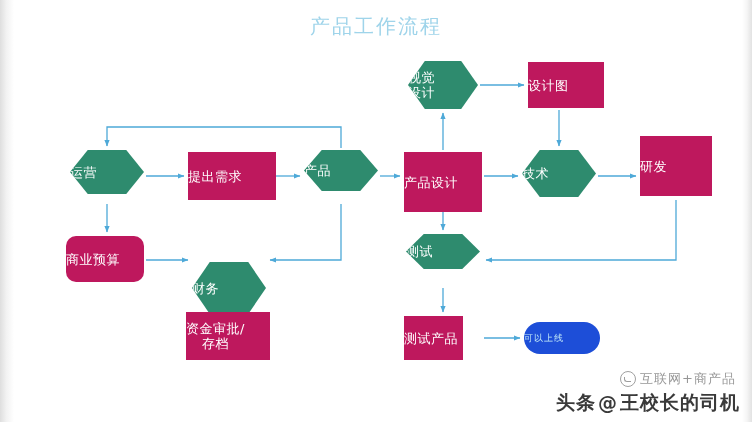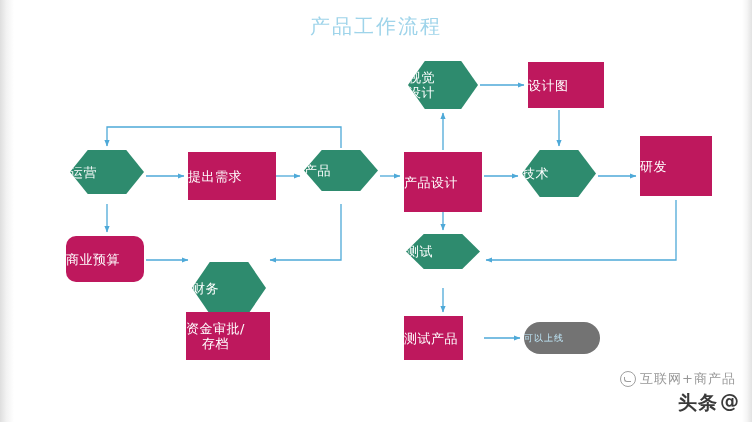--- a/index.html
+++ b/index.html
@@ -74,21 +74,21 @@
     white-space: pre-line;
   }
   .node.rect {
     background: #be185d;
   }
   .node.hex {
     background: #2e8b6e;
     clip-path: polygon(24% 0%, 76% 0%, 100% 50%, 76% 100%, 24% 100%, 0% 50%);
   }
   .node.pill {
-    background: #737373;
+    background: #1d4ed8;
     border-radius: 20px;
     font-size: 9px;
     color: #bfe6f7;
     letter-spacing: 1px;
   }
   .node-label {
     display: block;
     white-space: pre-line;
   }
   
@@ -131,21 +131,21 @@
     height: 4px;
     border-left: 1.5px solid #7a7a7a;
     border-bottom: 1.5px solid #7a7a7a;
     border-radius: 0 0 0 3px;
   }
   .wm-bottom {
     position: absolute;
     right: 4px;
     bottom: 4px;
     display: flex;
-    align-items: flex-start;
+    align-items: center;
     gap: 2px;
     color: #3a3a3a;
     font-size: 19px;
     font-weight: bold;
     letter-spacing: 1px;
     white-space: nowrap;
     font-family: "DejaVu Sans", "Liberation Sans", sans-serif;
   }
   .wm-at {
     font-size: 19px;
@@ -262,16 +262,17 @@
   </div>
 
   <div id="watermark">
     <div class="wm-top">
       <span class="wm-badge"></span>
       <span>互联网+商产品</span>
     </div>
     <div class="wm-bottom">
       <span>头条</span>
       <span class="wm-at">@</span>
+      <span>王校长的司机</span>
     </div>
   </div>
 
 </div>
 
 </body></html>

